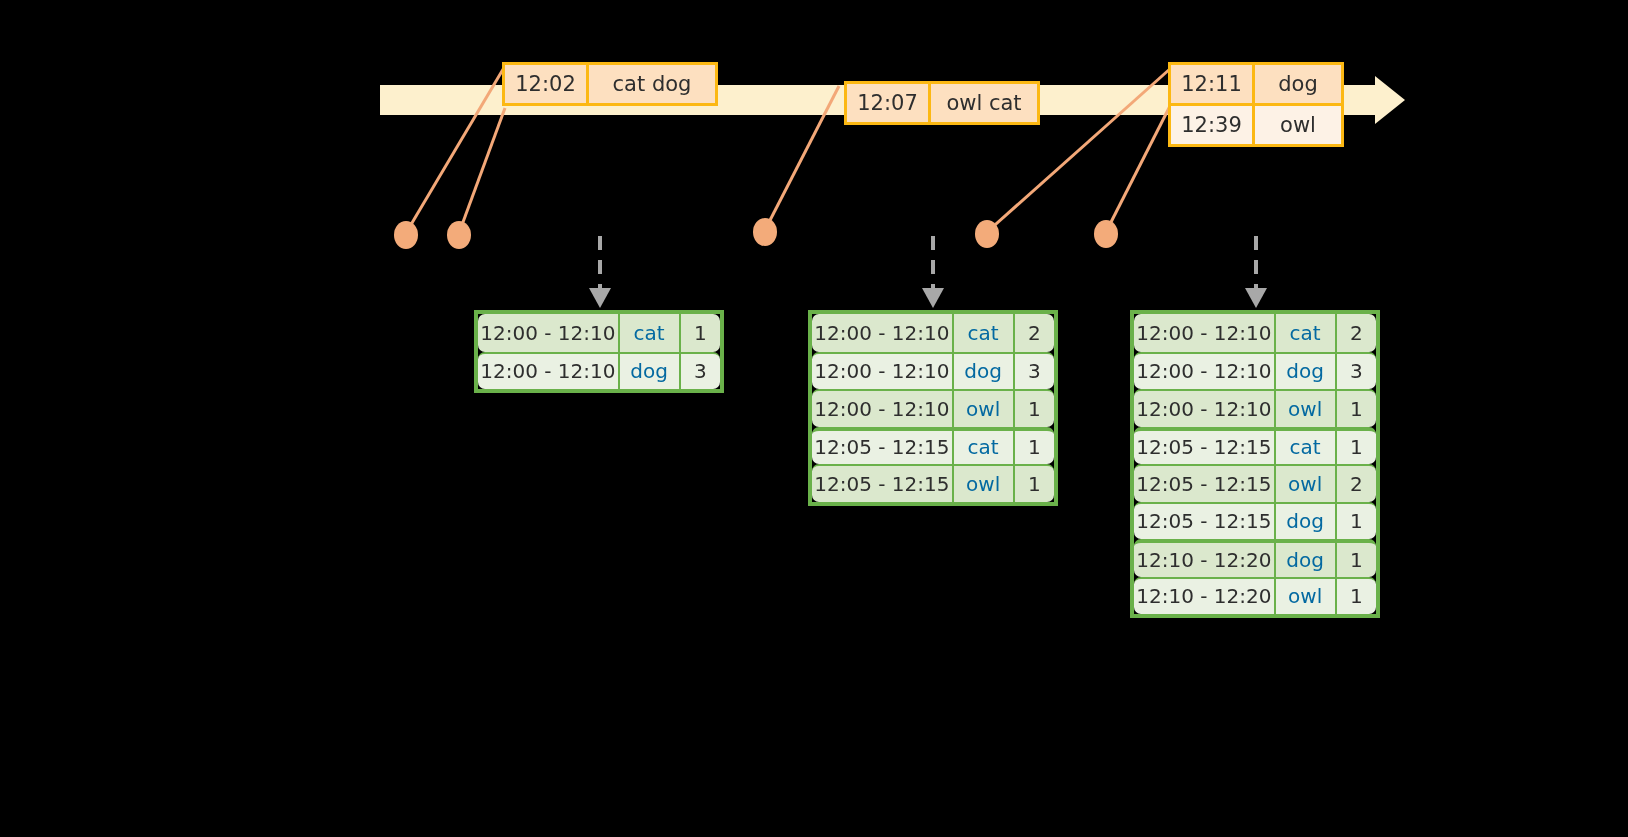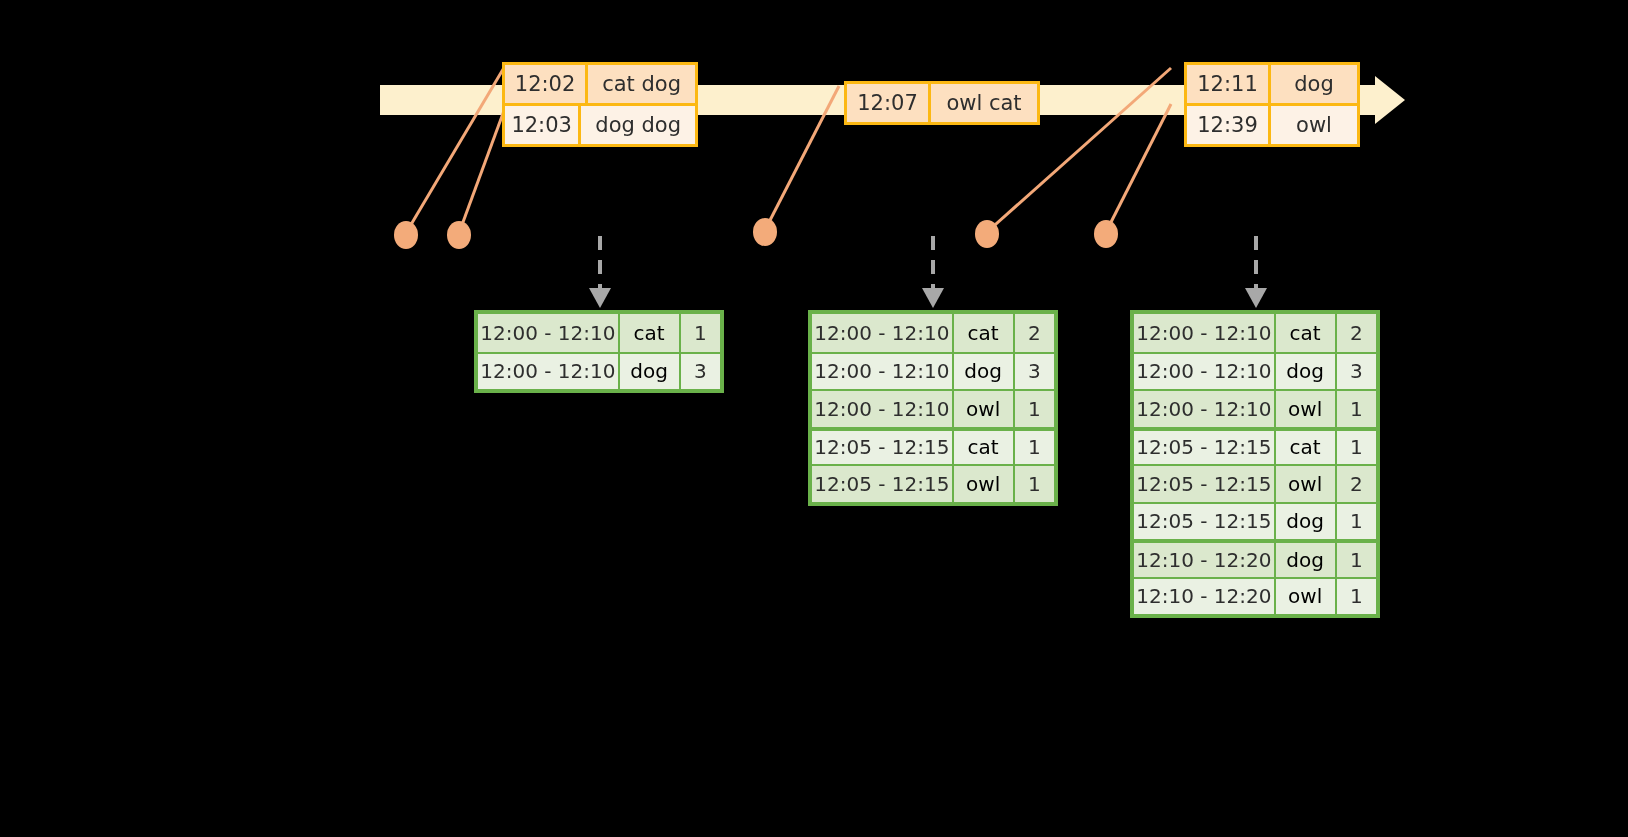--- a/index.html
+++ b/index.html
@@ -66,23 +66,23 @@
     display: flex;
     align-items: center;
     justify-content: center;
     font-size: 21px;
     color: #2e2e2e;
     padding: 0 14px;
     box-sizing: border-box;
     white-space: nowrap;
   }
 
-  #evt-box-0 { left: 502px; top: 62px; width: 196px; }
+  #evt-box-0 { left: 502px; top: 62px; width: 216px; }
   #evt-box-1 { left: 836px; top: 81px; width: 196px; margin-left: 8px; }
-  #evt-box-2 { left: 1168px; top: 62px; width: 176px; margin-left: 16px; }
+  #evt-box-2 { left: 1168px; top: 62px; width: 176px; }
 
   
   #connectors {
     position: absolute;
     left: 0; top: 0;
     width: 1628px;
     height: 837px;
     pointer-events: none;
   }
 
@@ -91,20 +91,21 @@
     position: absolute;
     border: 4px solid #6ab14a;
     box-sizing: border-box;
     display: flex;
     flex-direction: column;
   }
   .rrow {
     display: flex;
     height: 37.5px;
     box-sizing: border-box;
+    border-radius: 7px;
   }
   .rrow.shade { background: #dbe8cd; }
   .rrow.plain { background: #eaf1e3; }
   .rrow + .rrow { border-top: 2px solid #6ab14a; }
   .rrow.grpsep { border-top: 4px solid #6ab14a; }
   .rcell-win {
     display: flex;
     align-items: center;
     justify-content: center;
     font-size: 20px;
@@ -112,21 +113,21 @@
     border-right: 2px solid #6ab14a;
     box-sizing: border-box;
     white-space: nowrap;
   }
   .rcell-key {
     width: 62px;
     display: flex;
     align-items: center;
     justify-content: center;
     font-size: 20px;
-    color: #000000;
+    color: #0369a1;
     border-right: 2px solid #6ab14a;
     box-sizing: border-box;
   }
   .rcell-cnt {
     width: 40px;
     display: flex;
     align-items: center;
     justify-content: center;
     font-size: 20px;
     color: #2e2e2e;
@@ -174,24 +175,20 @@
       <line x1="1256" y1="236" x2="1256" y2="290" stroke-width="4" stroke-dasharray="14 10"></line>
       <polygon points="1245,288 1267,288 1256,308" stroke="none"></polygon>
     </g>
   </svg>
 
   <div class="evt-box" id="evt-box-0">
     <div class="evt-row r0">
       <div class="evt-time">12:02</div>
       <div class="evt-words">cat dog</div>
     </div>
-    <div class="evt-row r1">
-      <div class="evt-time">12:03</div>
-      <div class="evt-words">dog dog</div>
-    </div>
   </div>
 
   <div class="evt-box" id="evt-box-1">
     <div class="evt-row r0">
       <div class="evt-time">12:07</div>
       <div class="evt-words">owl cat</div>
     </div>
   </div>
 
   <div class="evt-box" id="evt-box-2">

